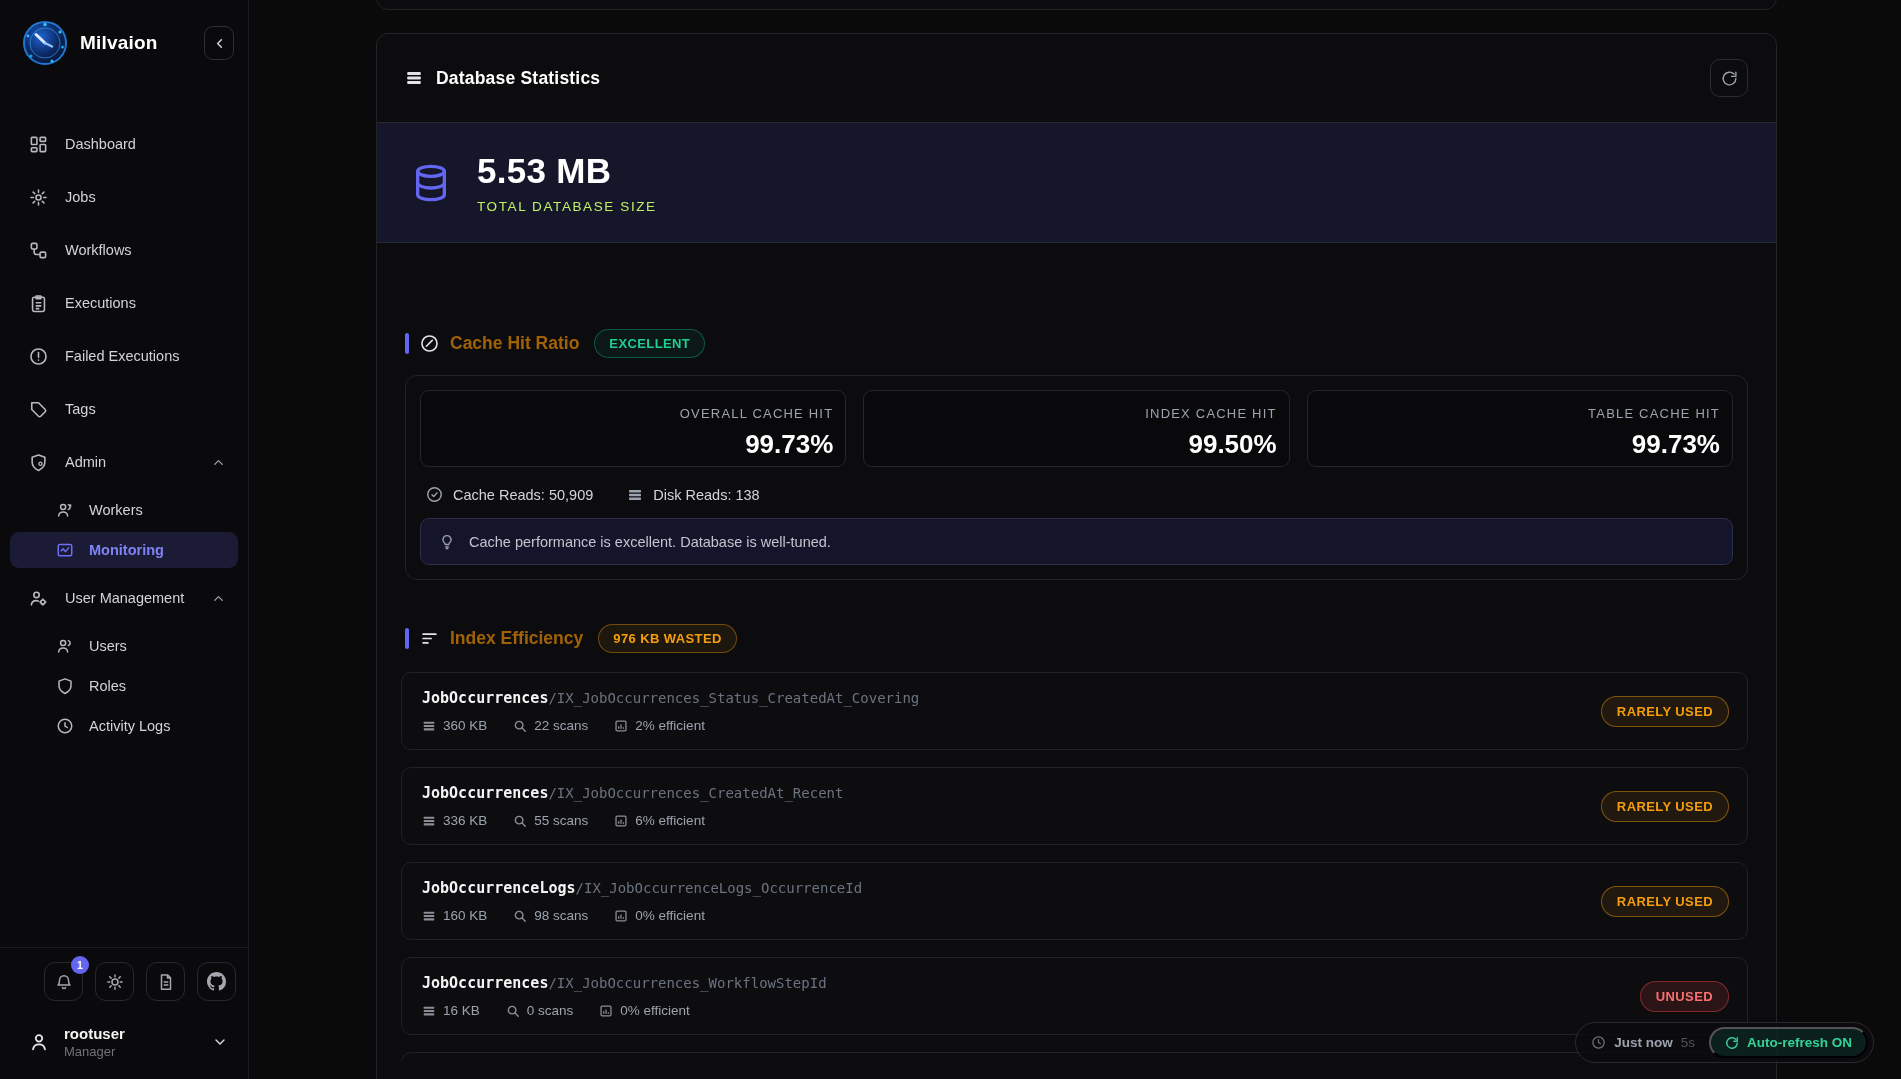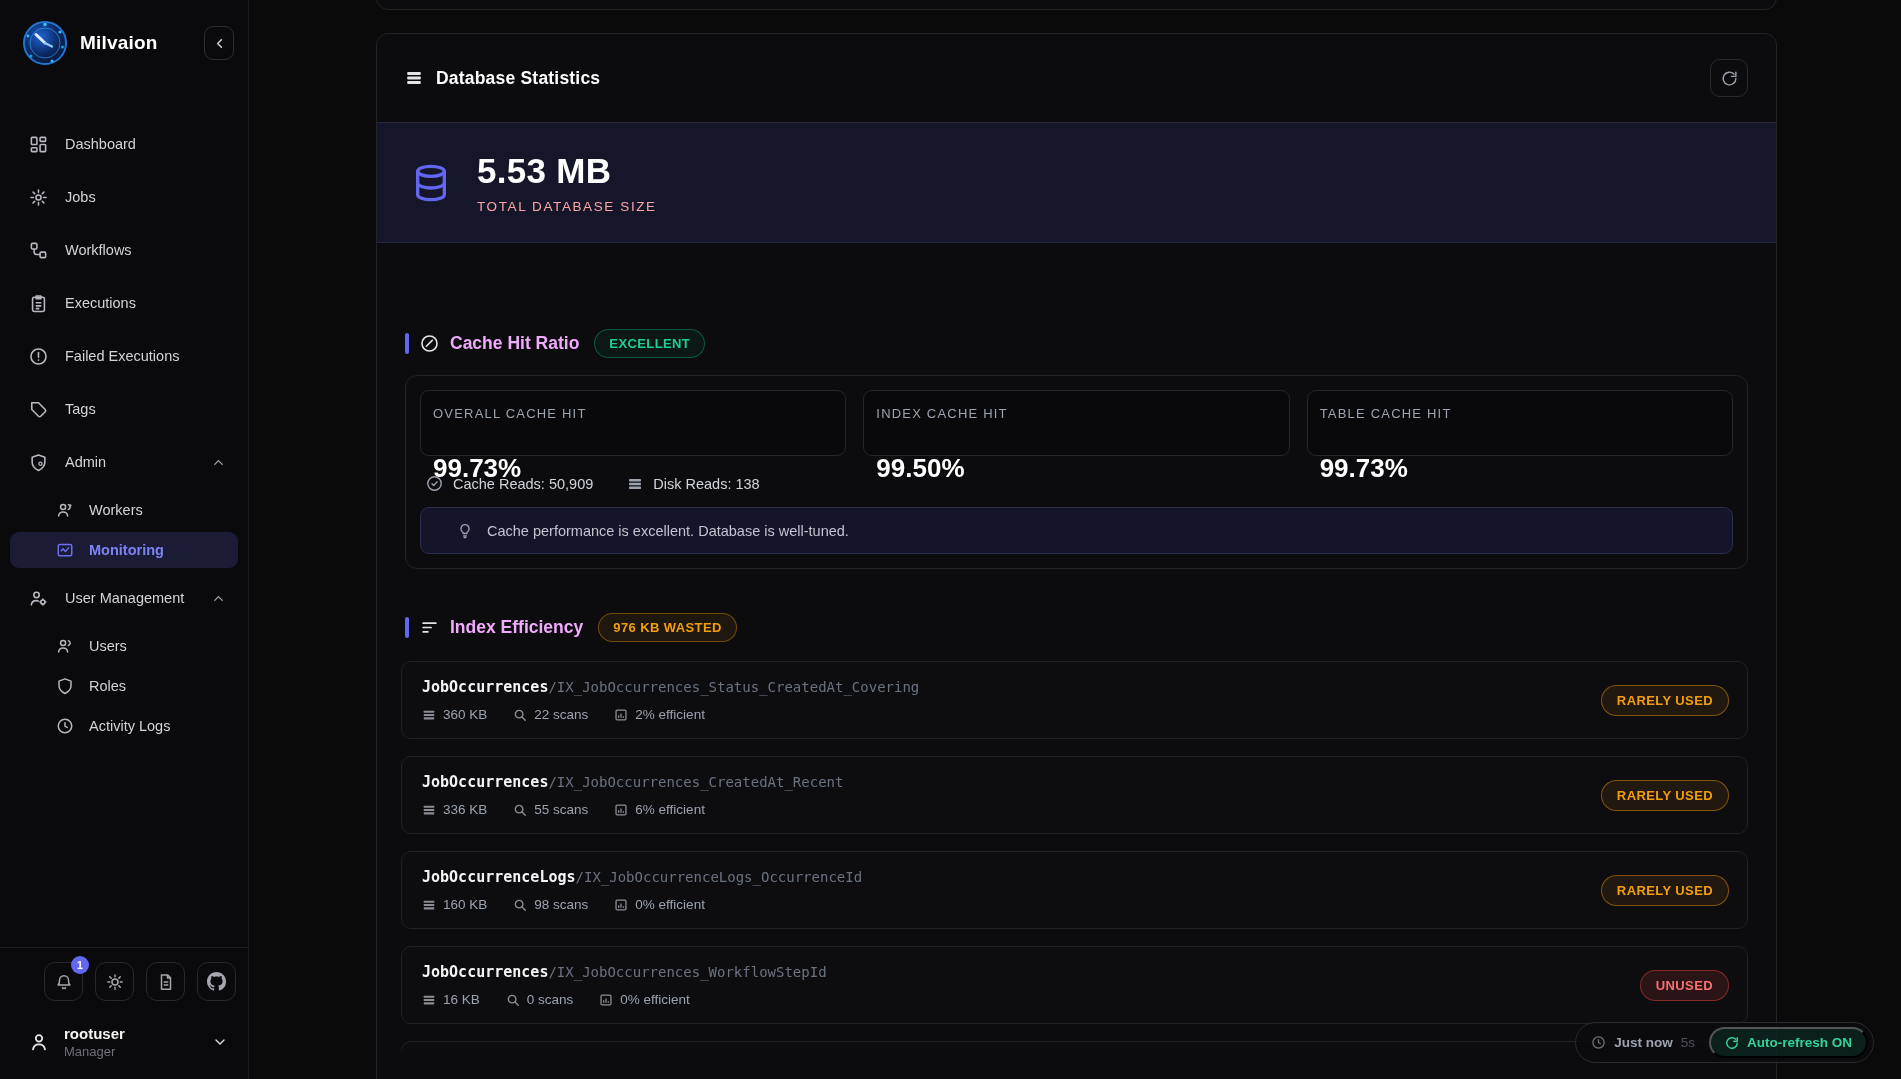--- a/index.html
+++ b/index.html
@@ -45,44 +45,44 @@
     border:1px solid #232329; border-radius:12px; background:#0c0c0e; overflow:hidden; }
   .card-header { height:88px; display:flex; align-items:center; padding:0 28px; }
   .card-title-wrap { display:flex; align-items:center; gap:13px; color:#fff; }
   .card-title { font-size:17.5px; font-weight:bold; letter-spacing:.2px; }
   .refresh-btn { margin-left:auto; width:38px; height:38px; border:1px solid #2b2b31; border-radius:10px;
     display:flex; align-items:center; justify-content:center; color:#9ca3af; background:transparent; cursor:pointer; }
   .banner { height:121px; background:#16162b; border-top:1px solid #26263f; border-bottom:1px solid #26263f;
     display:flex; align-items:center; gap:26px; padding:0 34px; }
   .banner-icon { color:#6366f1; flex:none; }
   .banner-value { font-size:35px; font-weight:bold; color:#fff; letter-spacing:.3px; }
-  .banner-label { font-size:13.5px; color:#fca5a5; letter-spacing:1.6px; margin-top:8px; }
+  .banner-label { font-size:13.5px; color:#bef264; letter-spacing:1.6px; margin-top:8px; }
 
   .section-header { display:flex; align-items:center; gap:11px; margin:0 28px; }
   .accent-bar { width:4px; height:21px; border-radius:2px; background:#6366f1; flex:none; }
-  .section-title { font-size:17.5px; font-weight:bold; color:#f0abfc; margin-right:4px; }
+  .section-title { font-size:17.5px; font-weight:bold; color:#a16207; margin-right:4px; }
   .section-icon { color:#e4e4e7; }
   .badge { font-size:13px; font-weight:bold; letter-spacing:.4px; padding:6px 14px; border-radius:999px; }
   .badge.green { color:#1fce93; background:rgba(16,185,129,.07); border:1px solid rgba(16,185,129,.4); }
   .badge.amber { color:#f59e0b; background:rgba(245,158,11,.08); border:1px solid rgba(245,158,11,.4); }
 
   .cache-header { margin-top:86px; }
   .cache-box { margin:17px 28px 0 28px; border:1px solid #232329; border-radius:12px; padding:14px; }
   .cache-cards { display:flex; gap:17px; }
-  .cache-card { flex:1; height:66px; background:#09090b; border:1px solid #26262c; border-radius:9px;
-    padding:15px 12px 0 12px; display:flex; flex-direction:column; align-items:flex-start;gap:24px; }
+  .cache-card { flex:1; height:77px; background:#09090b; border:1px solid #26262c; border-radius:9px;
+    padding:15px 12px 0 12px; display:flex; flex-direction:column; align-items:flex-end; }
   .cache-card-label { font-size:13px; color:#9ca3af; letter-spacing:1.2px; }
   .cache-card-value { font-size:26px; font-weight:bold; color:#fff; margin-top:8px; }
   .cache-bar-track { width:100%; height:7px; border-radius:4px; background:#232327; margin-top:10px; overflow:hidden; }
   .cache-bar-fill { height:100%; border-radius:4px; }
   .cache-stats { display:flex; align-items:center; gap:34px; padding:19px 6px 0 6px; }
   .stat-item { display:flex; align-items:center; gap:10px; font-size:14.5px; color:#d1d5db; }
   .stat-item .sico { color:#9ca3af; }
   .tip-box { margin-top:15px; background:#14142a; border:1px solid #2d2d4c; border-radius:9px;
-    display:flex; align-items:center; gap:14px; padding:0 36px; height:47px; font-size:14.5px; color:#c2c5ce; }
+    display:flex; align-items:center; gap:14px; padding:0 18px; height:47px; font-size:14.5px; color:#c2c5ce; }
   .tip-box .tico { color:#9ca3af; flex:none; }
 
   .index-header { margin-top:44px; }
   .index-rows { margin:19px 28px 0 24px; }
   .index-row { background:#0d0d10; border:1px solid #212126; border-radius:10px; height:78px; margin-bottom:17px;
     display:flex; align-items:center; padding:0 18px 0 20px; }
   .index-row-main { flex:1; min-width:0; }
   .idx-name-line { font-family:"DejaVu Sans Mono","Liberation Mono",monospace; font-size:15px; }
   .idx-table { font-weight:bold; color:#f4f4f5; }
   .idx-path { color:#6b7280; font-size:14px; }

